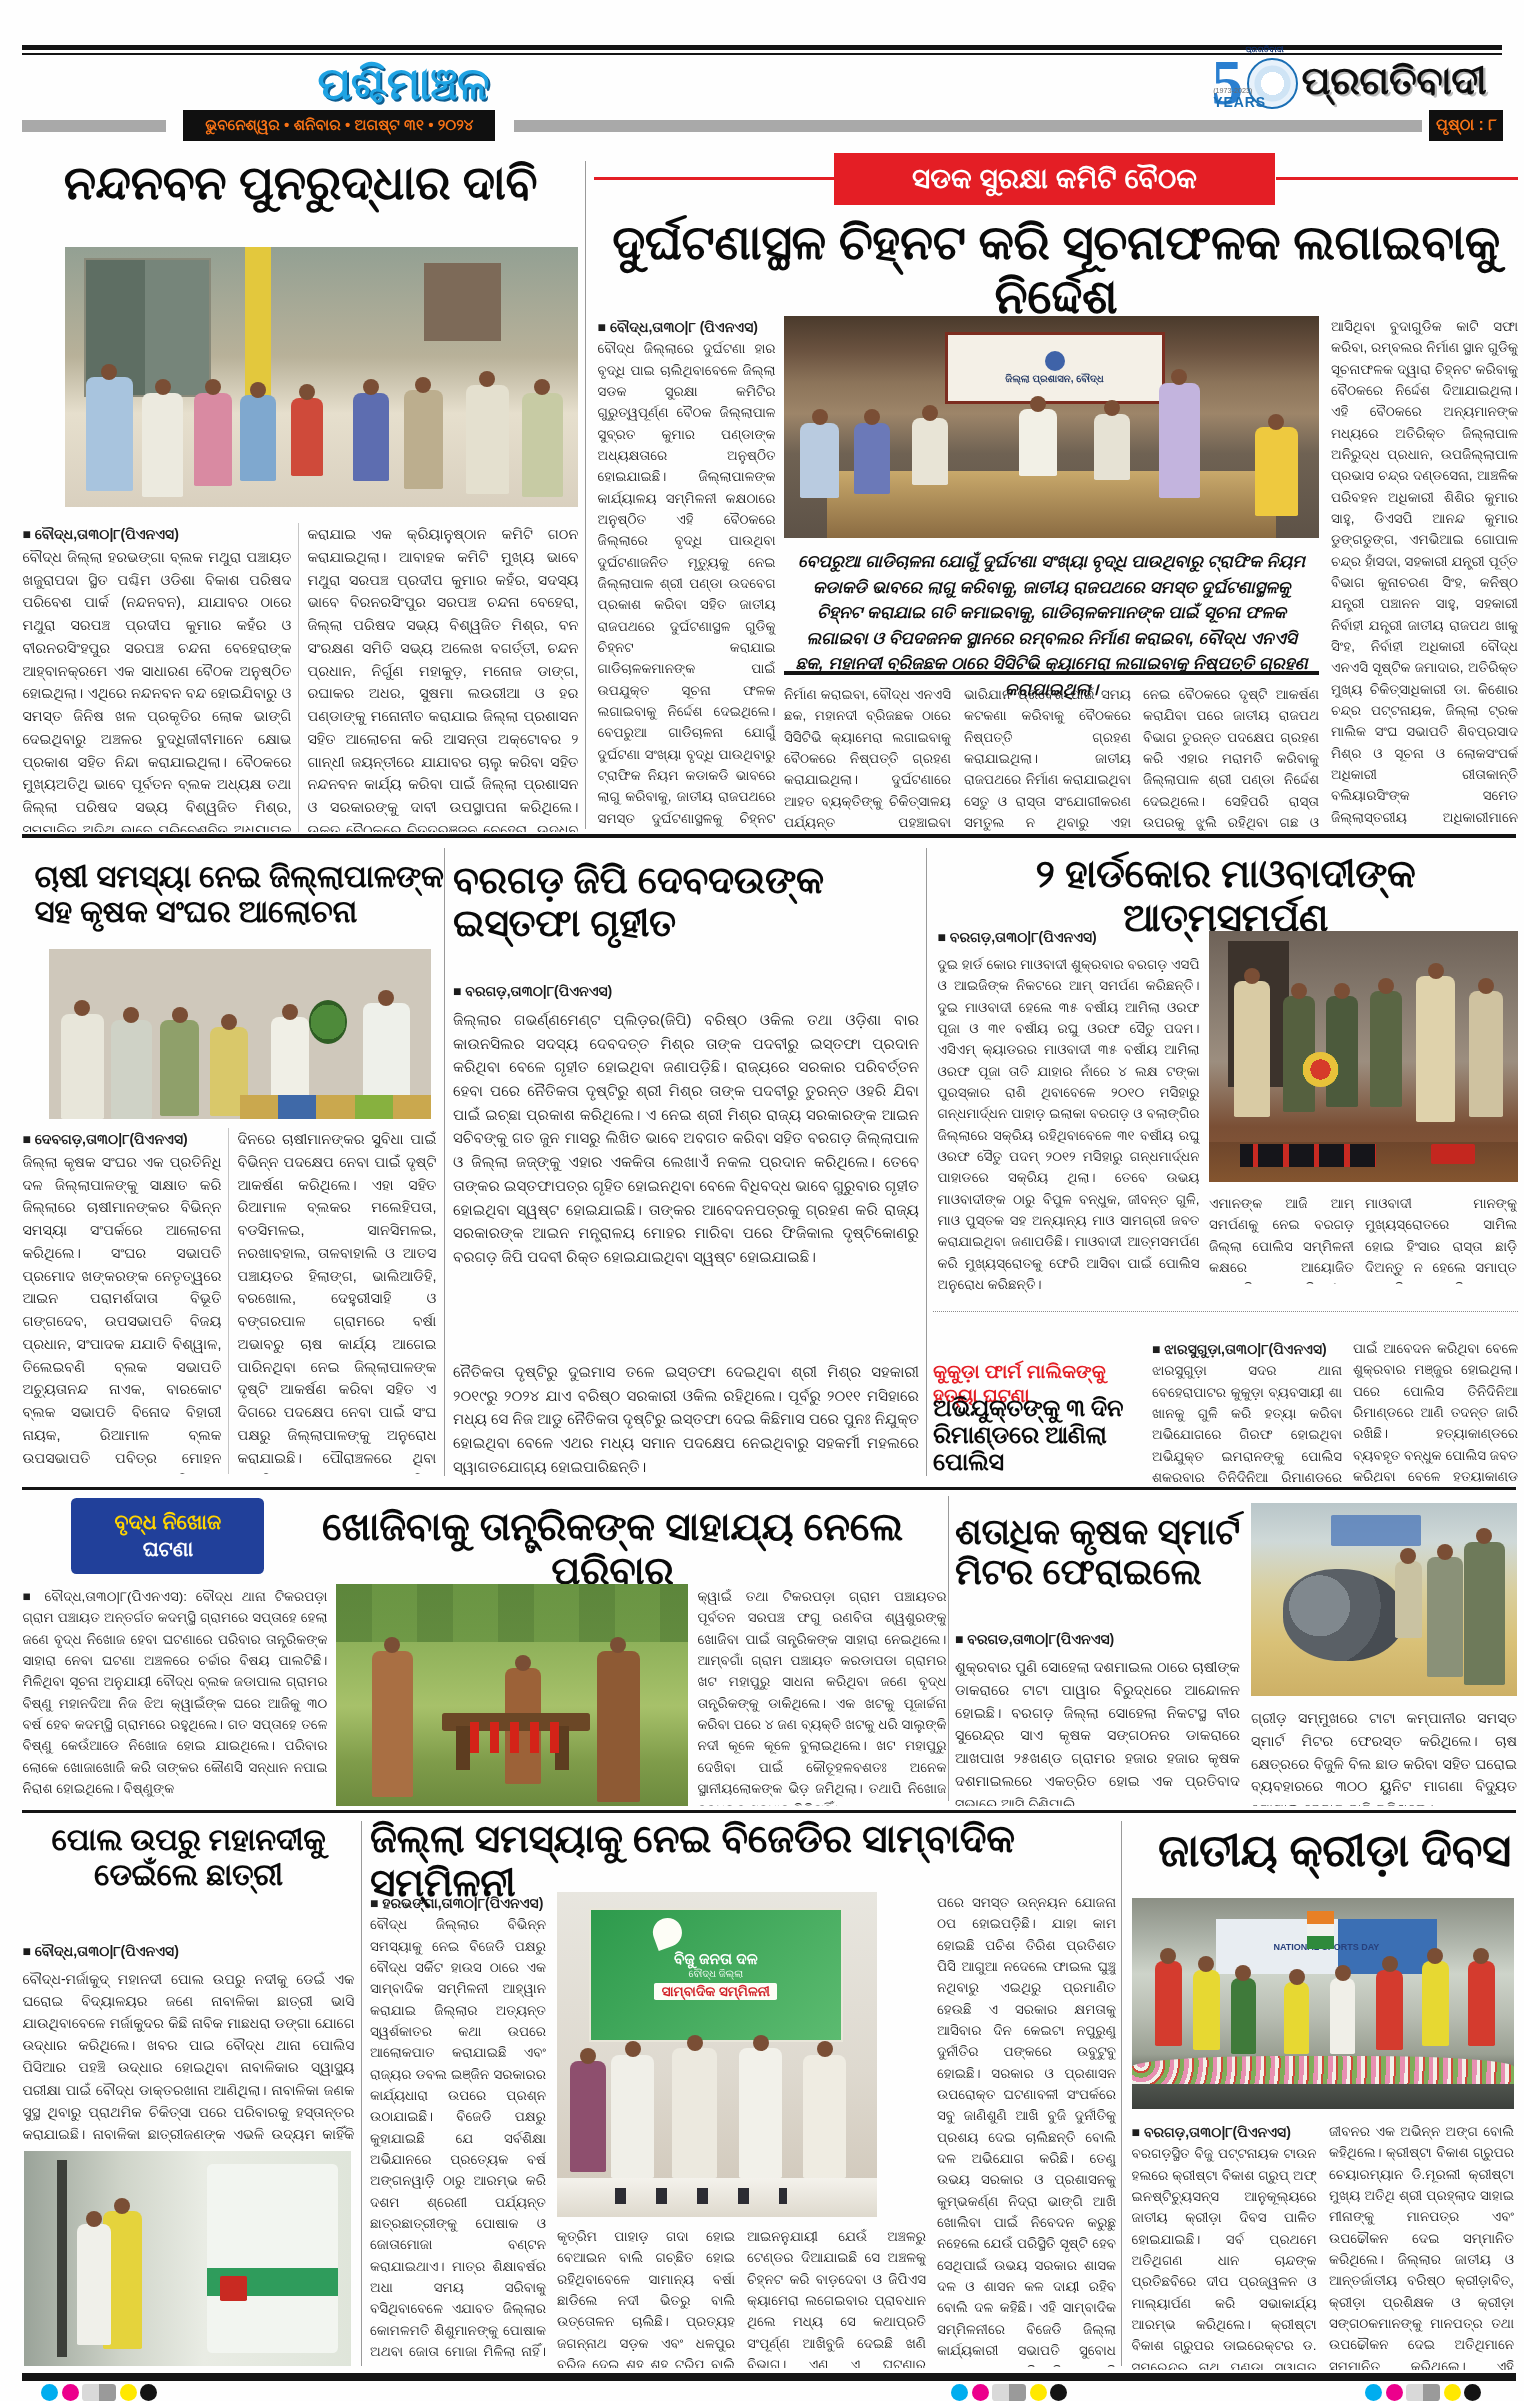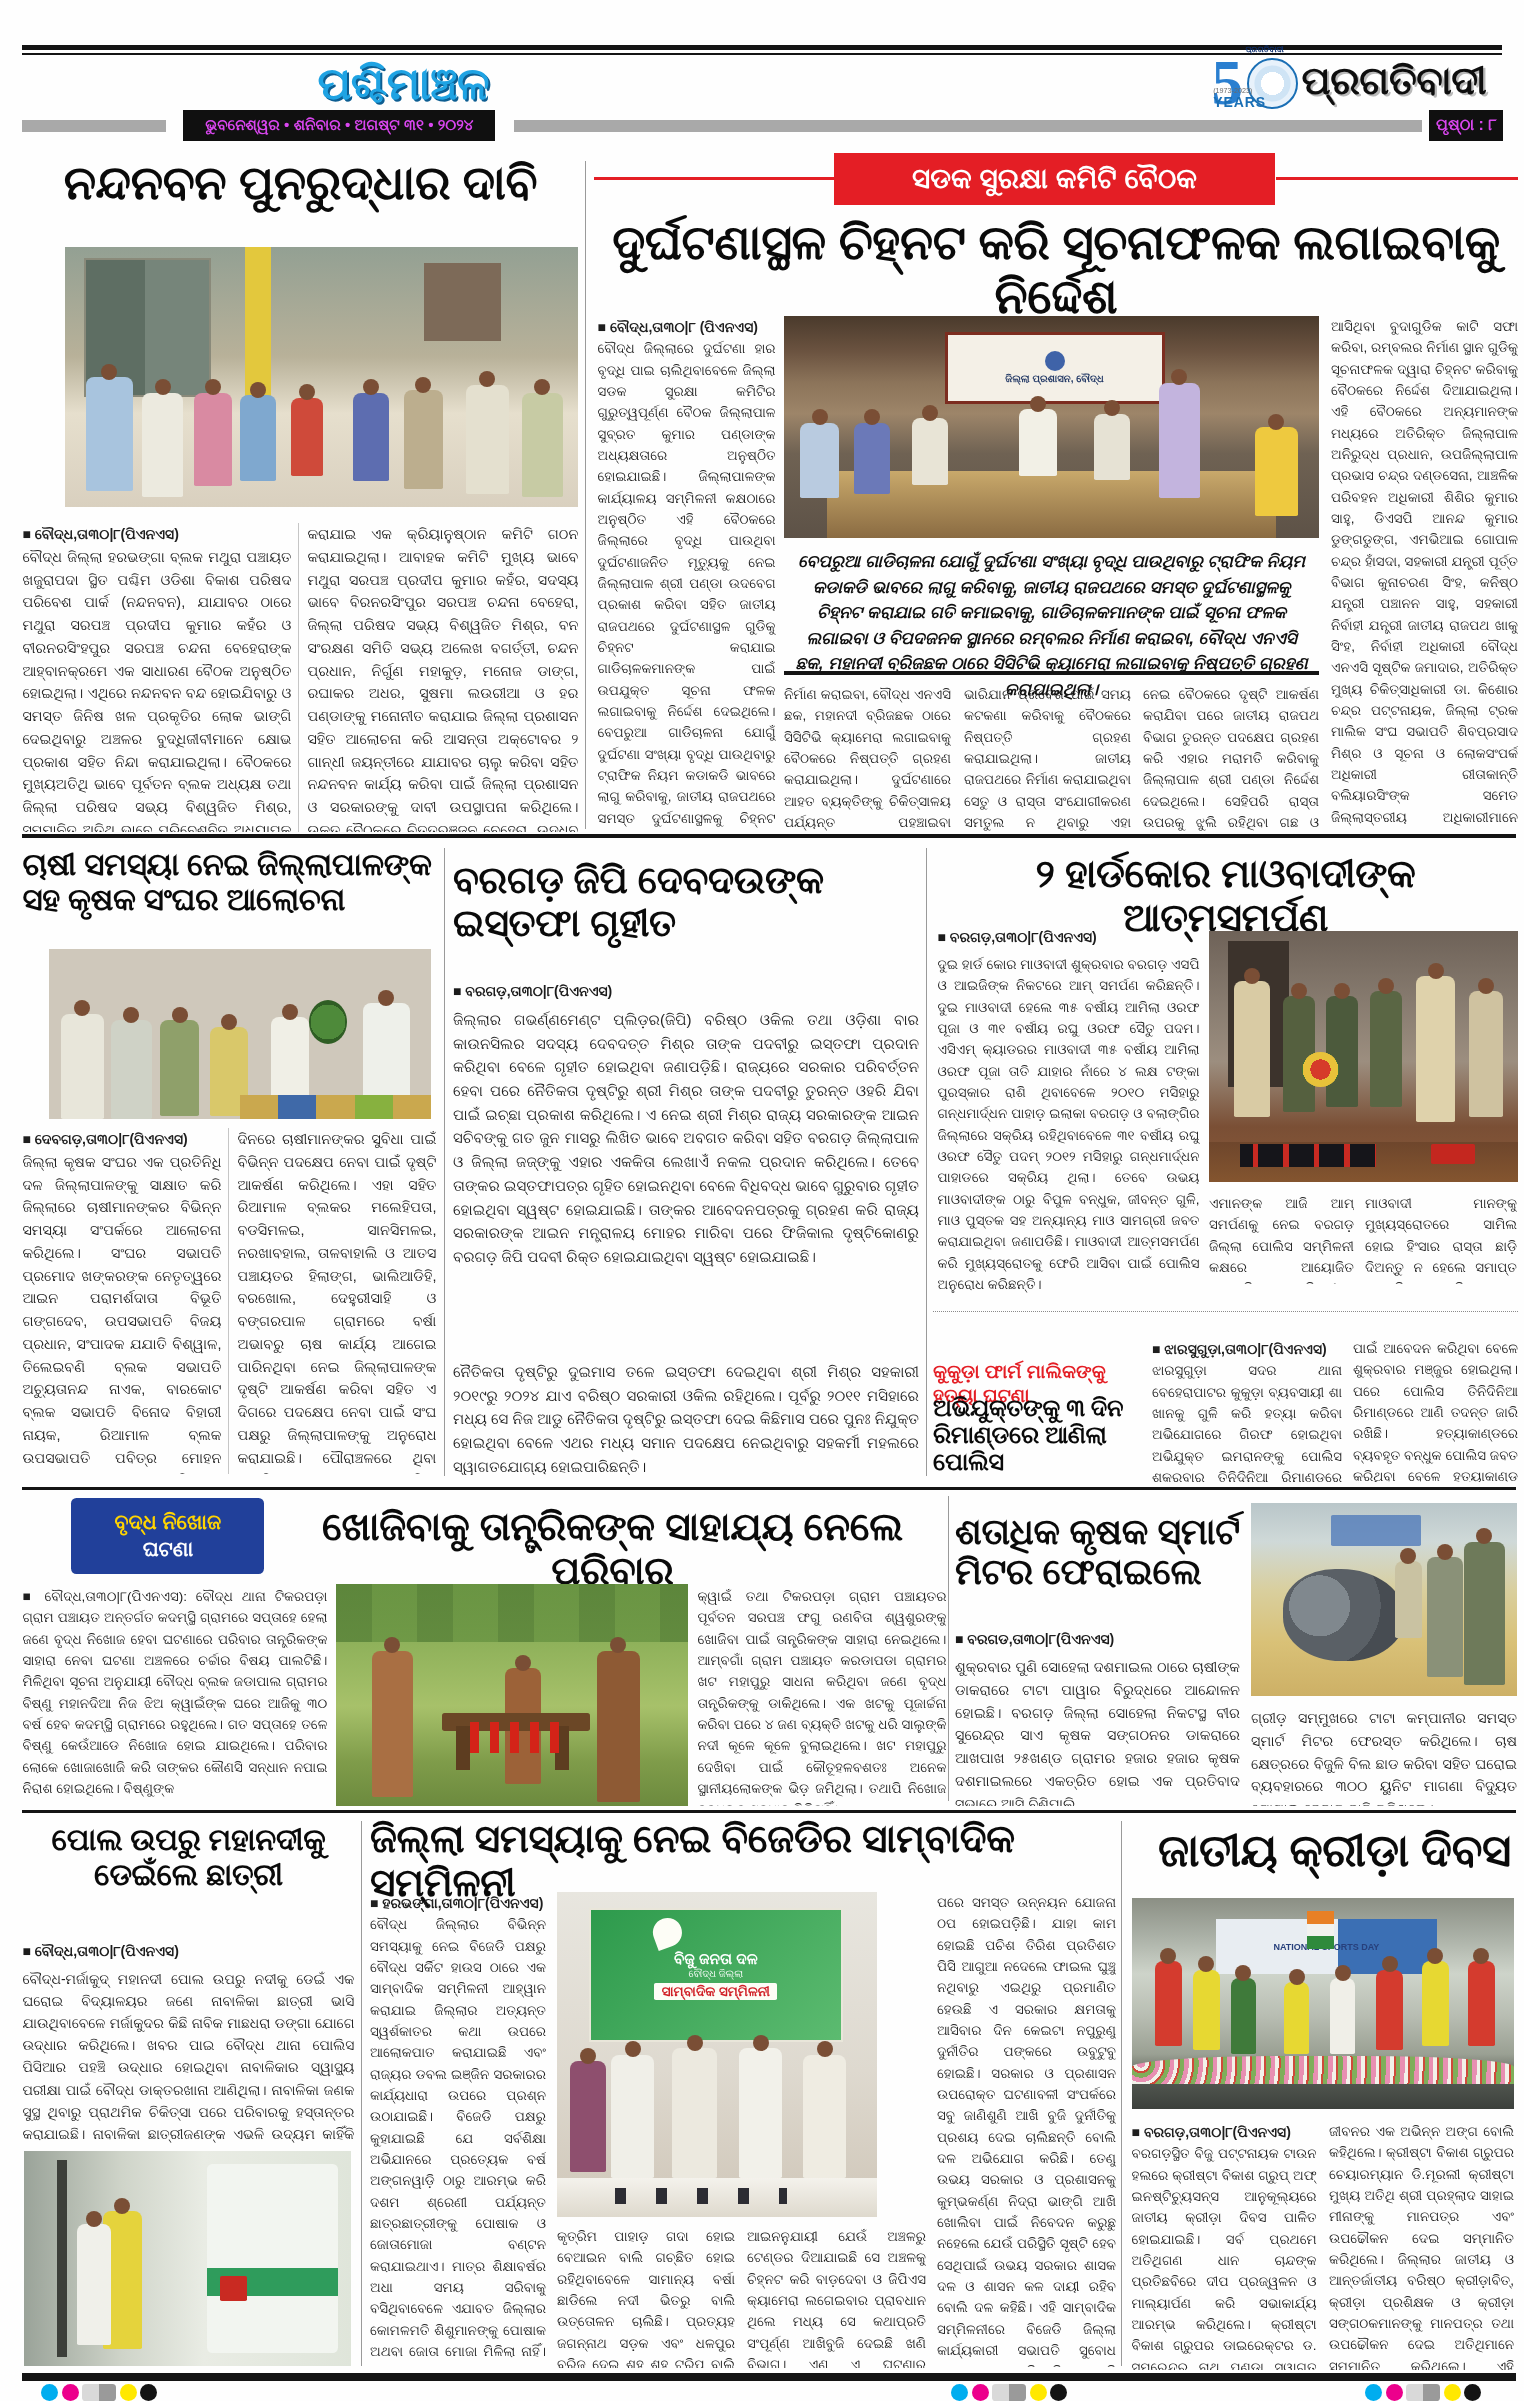--- a/index.html
+++ b/index.html
@@ -18,21 +18,21 @@
   .person{position:absolute;border-radius:8px 8px 1.8px 1.8px;}
   .person::before{content:"";position:absolute;top:-13.5px;left:50%;transform:translateX(-50%);
      width:16px;height:16px;border-radius:50%;background:#7a4e35;}
   .blob{position:absolute;display:block;}
   .kicker-red{background:#e41e25;color:#fff;font-weight:bold;display:flex;align-items:center;justify-content:center;}
   .kicker-blue{background:#21409a;color:#fff;font-weight:bold;text-align:center;
      display:flex;flex-direction:column;align-items:center;justify-content:center;border-radius:5.4px;}
   .quote{font-weight:bold;font-style:italic;text-align:center;font-size:17px;line-height:1.5;color:#101010;}
   .redtext{color:#e41e25;font-weight:bold;}
   .gbar{background:#a9a9a9;}
-  .blackbox{background:#101010;color:#d946ef;display:flex;align-items:center;justify-content:center;font-weight:bold;}
+  .blackbox{background:#101010;color:#f97316;display:flex;align-items:center;justify-content:center;font-weight:bold;}
   .regdot{width:17px;height:17px;border-radius:50%;display:inline-block;margin-right:3.6px;}
   .regrect{width:17px;height:17px;display:inline-block;margin-right:3.6px;}
   .banner-card{position:absolute;background:#f4f0e7;border:3.6px solid #7c2d20;display:flex;flex-direction:column;
      align-items:center;justify-content:center;font-size:10px;font-weight:bold;color:#243a66;text-align:center;}
   .greenbanner{position:absolute;background:linear-gradient(135deg,#2d9a4c,#5cbb70);border:2.7px solid #e9e6da;
      display:flex;flex-direction:column;align-items:center;justify-content:center;color:#fff;font-weight:bold;text-align:center;}
   .gb3{background:#fdfdf6;color:#d01f26;padding:0.9px 7.2px;margin-top:2.7px;font-size:13.5px;border-radius:1.8px;}
   .pk-banner{position:absolute;background:linear-gradient(90deg,#e8edf2 0 55%,#3b6fb4 55% 100%);
      display:flex;align-items:center;justify-content:center;font-size:9px;font-weight:bold;color:#27407c;}
 </style>
@@ -117,21 +117,21 @@
 
     <div class="abs bt" style="left:190px;top:603px;width:167px;height:148px;font-size:13.5px;">ନିର୍ମାଣ କରାଇବା, ବୌଦ୍ଧ ଏନଏସି ଛକ, ମହାନଦୀ ବ୍ରିଜଛକ ଠାରେ ସିସିଟିଭି କ୍ୟାମେରା ଲଗାଇବାକୁ ବୈଠକରେ ନିଷ୍ପତ୍ତି ଗ୍ରହଣ କରାଯାଇଥିଲା। ଦୁର୍ଘଟଣାରେ ଆହତ ବ୍ୟକ୍ତିଙ୍କୁ ଚିକିତ୍ସାଳୟ ପର୍ଯ୍ୟନ୍ତ ପହଞ୍ଚାଇବା ବ୍ୟକ୍ତିବିଶେଷଙ୍କୁ ପୁରସ୍କାର ପ୍ରଦାନ ପାଇଁ ସରକାର ଘୋଷଣା କରିଥିବାବେଳେ ଏହାର ପ୍ରଚାର ପ୍ରସାର ଉପରେ ବୈଠକରେ ଗୁରୁତ୍ୱ ପ୍ରଦାନ କରାଯାଇଥିଲା। ପ୍ରତି ବୁଧବାରକୁ ନୋ ଟଲେରେନ୍ସ ଦିବସ ଭାବରେ ସମସ୍ତ ଯାନବାହନ ଯାଞ୍ଚ କରାଯିବା, ସହରମଧ୍ୟକୁ</div>
     <div class="abs bt" style="left:370px;top:603px;width:167px;height:148px;font-size:13.5px;">ଭାରିଯାନ ପ୍ରବେଶ ପାଇଁ ସମୟ କଟକଣା କରିବାକୁ ବୈଠକରେ ନିଷ୍ପତ୍ତି ଗ୍ରହଣ କରାଯାଇଥିଲା। ଜାତୀୟ ରାଜପଥରେ ନିର୍ମାଣ କରାଯାଇଥିବା ସେତୁ ଓ ରାସ୍ତା ସଂଯୋଗୀକରଣ ସମତୁଲ ନ ଥିବାରୁ ଏହା ଦୁର୍ଘଟଣାର କାରଣ ପାଲଟୁଥିବା</div>
     <div class="abs bt" style="left:549px;top:603px;width:176px;height:148px;font-size:13.5px;">ନେଇ ବୈଠକରେ ଦୃଷ୍ଟି ଆକର୍ଷଣ କରାଯିବା ପରେ ଜାତୀୟ ରାଜପଥ ବିଭାଗ ତୁରନ୍ତ ପଦକ୍ଷେପ ଗ୍ରହଣ କରି ଏହାର ମରାମତି କରିବାକୁ ଜିଲ୍ଲାପାଳ ଶ୍ରୀ ପଣ୍ଡା ନିର୍ଦ୍ଦେଶ ଦେଇଥିଲେ। ସେହିପରି ରାସ୍ତା ଉପରକୁ ଝୁଲି ରହିଥିବା ଗଛ ଓ ରାସ୍ତା ଉପରୁ ମାଟି</div>
     <div class="abs bt" style="left:737px;top:235px;width:187px;height:516px;font-size:13.5px;">ଆସିଥିବା ବୁଦାଗୁଡିକ କାଟି ସଫା କରିବା, ରମ୍ବଲର ନିର୍ମାଣ ସ୍ଥାନ ଗୁଡିକୁ ସୂଚନାଫଳକ ଦ୍ୱାରା ଚିହ୍ନଟ କରିବାକୁ ବୈଠକରେ ନିର୍ଦ୍ଦେଶ ଦିଆଯାଇଥିଲା। ଏହି ବୈଠକରେ ଅନ୍ୟମାନଙ୍କ ମଧ୍ୟରେ ଅତିରିକ୍ତ ଜିଲ୍ଲାପାଳ ଅନିରୁଦ୍ଧ ପ୍ରଧାନ, ଉପଜିଲ୍ଲାପାଳ ପ୍ରଭାସ ଚନ୍ଦ୍ର ଦଣ୍ଡସେନା, ଆଞ୍ଚଳିକ ପରିବହନ ଅଧିକାରୀ ଶିଶିର କୁମାର ସାହୁ, ଡିଏସପି ଆନନ୍ଦ କୁମାର ଡୁଙ୍ଗଡୁଙ୍ଗ, ଏମଭିଆଇ ଗୋପାଳ ଚନ୍ଦ୍ର ହାଁସଦା, ସହକାରୀ ଯନ୍ତ୍ରୀ ପୂର୍ତ୍ତ ବିଭାଗ କୁନାଚରଣ ସିଂହ, କନିଷ୍ଠ ଯନ୍ତ୍ରୀ ପଞ୍ଚାନନ ସାହୁ, ସହକାରୀ ନିର୍ବାହୀ ଯନ୍ତ୍ରୀ ଜାତୀୟ ରାଜପଥ ଖାକୁ ସିଂହ, ନିର୍ବାହୀ ଅଧିକାରୀ ବୌଦ୍ଧ ଏନଏସି ସୃଷ୍ଟିକ ଜମାଦାର, ଅତିରିକ୍ତ ମୁଖ୍ୟ ଚିକିତ୍ସାଧିକାରୀ ଡା. କିଶୋର ଚନ୍ଦ୍ର ପଟ୍ଟନାୟକ, ଜିଲ୍ଲା ଟ୍ରକ ମାଲିକ ସଂଘ ସଭାପତି ଶିବପ୍ରସାଦ ମିଶ୍ର ଓ ସୂଚନା ଓ ଲୋକସଂପର୍କ ଅଧିକାରୀ ରୀତାକାନ୍ତି ବଲିୟାରସିଂଙ୍କ ସମେତ ଜିଲ୍ଲାସ୍ତରୀୟ ଅଧିକାରୀମାନେ ଉପସ୍ଥିତ ଥିଲେ।</div>
   </section>
 
   <div class="abs rule" style="left:22.4px;top:834px;width:1494px;height:3.6px;"></div>
 
   <section class="abs" style="left:22.4px;top:843px;width:414px;height:635px;">
-    <h2 class="abs hl" style="margin:0;left:0;top:5.4px;width:414px;height:91px;font-size:31px;">ଚାଷୀ ସମସ୍ୟା ନେଇ ଜିଲ୍ଲାପାଳଙ୍କ ସହ କୃଷକ ସଂଘର ଆଲୋଚନା</h2>
+    <h2 class="abs hl" style="margin:12px;left:0;top:5.4px;width:414px;height:91px;font-size:31px;">ଚାଷୀ ସମସ୍ୟା ନେଇ ଜିଲ୍ଲାପାଳଙ୍କ ସହ କୃଷକ ସଂଘର ଆଲୋଚନା</h2>
     <div class="abs photo" style="left:27px;top:106px;width:382px;height:170px;background:linear-gradient(180deg,#241f1e 0%,#3b322d 45%,#584а3c 70%,#584a3c 70%,#6e5a48 100%);">
       <i class="person" style="left:3%;bottom:0;height:62%;width:43px;background:#e8e6da;"></i>
       <i class="person" style="left:16%;bottom:0;height:58%;width:41px;background:#cfd2c6;"></i>
       <i class="person" style="left:29%;bottom:2%;height:56%;width:39px;background:#8fa06a;"></i>
       <i class="person" style="left:42%;bottom:2%;height:52%;width:38px;background:#d9c86a;"></i>
       <i class="person" style="left:58%;bottom:4%;height:56%;width:38px;background:#f0efe6;"></i>
       <i class="person" style="left:82%;bottom:2%;height:66%;width:47px;background:#eef0ea;"></i>
       <i class="blob" style="left:68%;top:30%;width:10%;height:26%;background:radial-gradient(circle,#4e8a3a 0 60%,#2f5e24 60%);border-radius:50%;"></i>
       <i class="blob" style="left:50%;bottom:0;width:50%;height:14%;background:linear-gradient(90deg,#caa84e 0 20%,#3f69a8 20% 40%,#caa84e 40% 60%,#87b13f 60% 80%,#caa84e 80%);"></i>
     </div>

